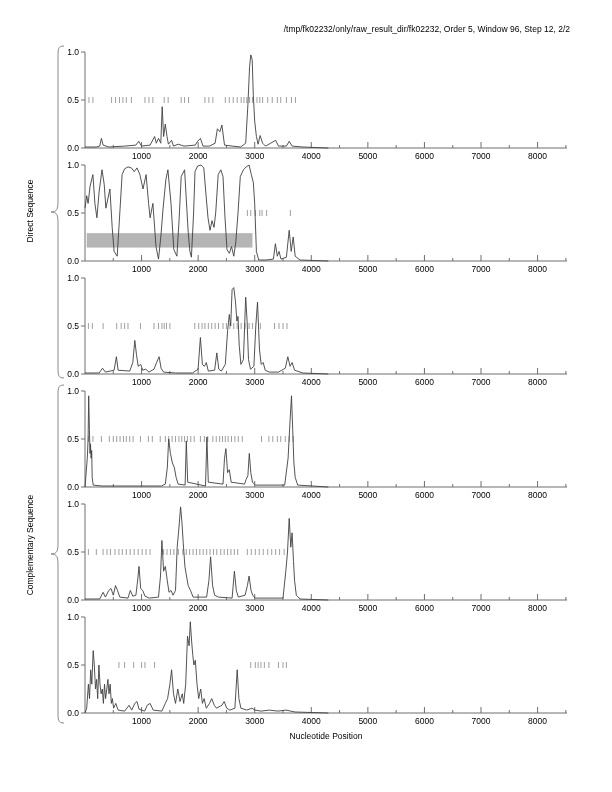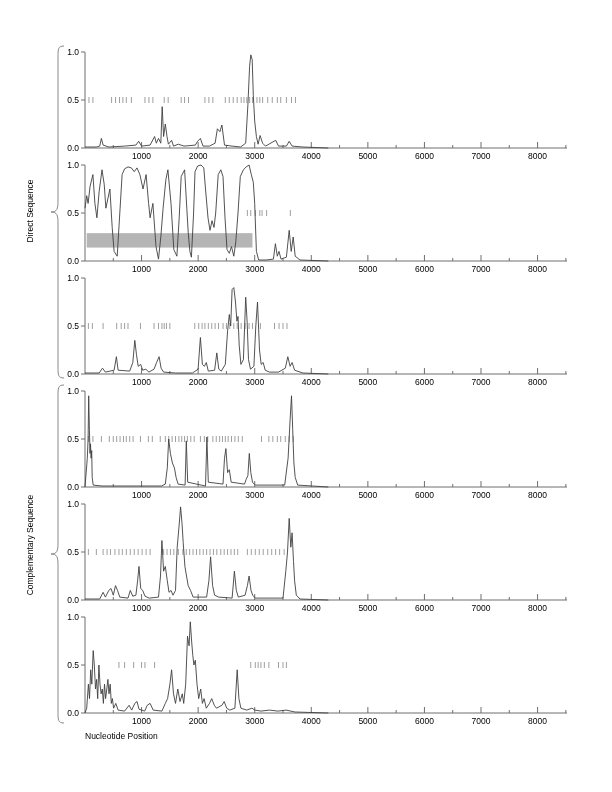--- a/index.html
+++ b/index.html
@@ -12,39 +12,40 @@
   }
   .title{
     position:absolute;
     top:24px;right:42px;
     font-size:8.5px;color:#000;
     white-space:nowrap;
   }
   .xlabel{
     position:absolute;
     left:85px;top:731px;width:482px;
-    text-align:left;
+    text-align:center;
     font-size:8.5px;color:#000;
   }
   .grouplabel{
     position:absolute;
     font-size:8.5px;color:#000;
     text-align:center;
     transform:rotate(-90deg);
     white-space:nowrap;
   }
   .grouplabel.direct{ left:-28px; top:203px; width:116px; height:16px; line-height:16px;}
   .grouplabel.comp{ left:-40px; top:537px; width:140px; height:16px; line-height:16px;}
   svg{position:absolute;left:0;top:0;}
   svg text{font-family:"Liberation Sans", sans-serif;}
 </style>
 </head>
 <body>
 
 <div class="page">
+  <div class="title">/tmp/fk02232/only/raw_result_dir/fk02232, Order 5, Window 96, Step 12, 2/2</div>
   <div class="grouplabel direct">Direct Sequence</div>
   <div class="grouplabel comp">Complementary Sequence</div>
   <svg id="chart-svg" width="612" height="792" viewBox="0 0 612 792">
       <g>
         <line x1="85" y1="52" x2="85" y2="148" stroke="#6e6e6e" stroke-width="1"></line>
         <line x1="81" y1="148" x2="85" y2="148" stroke="#6e6e6e" stroke-width="1"></line>
         <text x="79" y="151" text-anchor="end" font-size="8.5" fill="#000000">0.0</text>
         <line x1="81" y1="100" x2="85" y2="100" stroke="#6e6e6e" stroke-width="1"></line>
         <text x="79" y="103" text-anchor="end" font-size="8.5" fill="#000000">0.5</text>
         <line x1="81" y1="52" x2="85" y2="52" stroke="#6e6e6e" stroke-width="1"></line>

